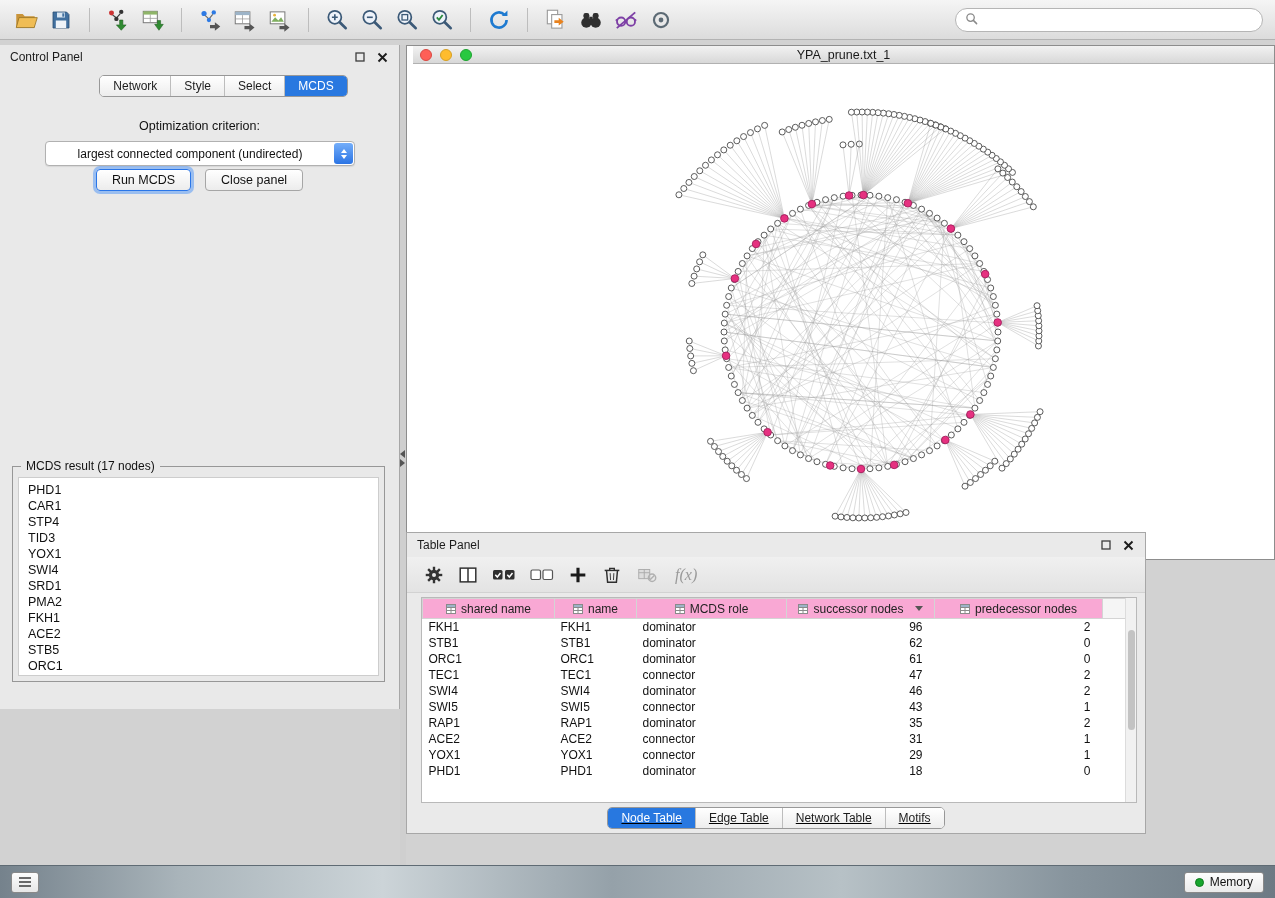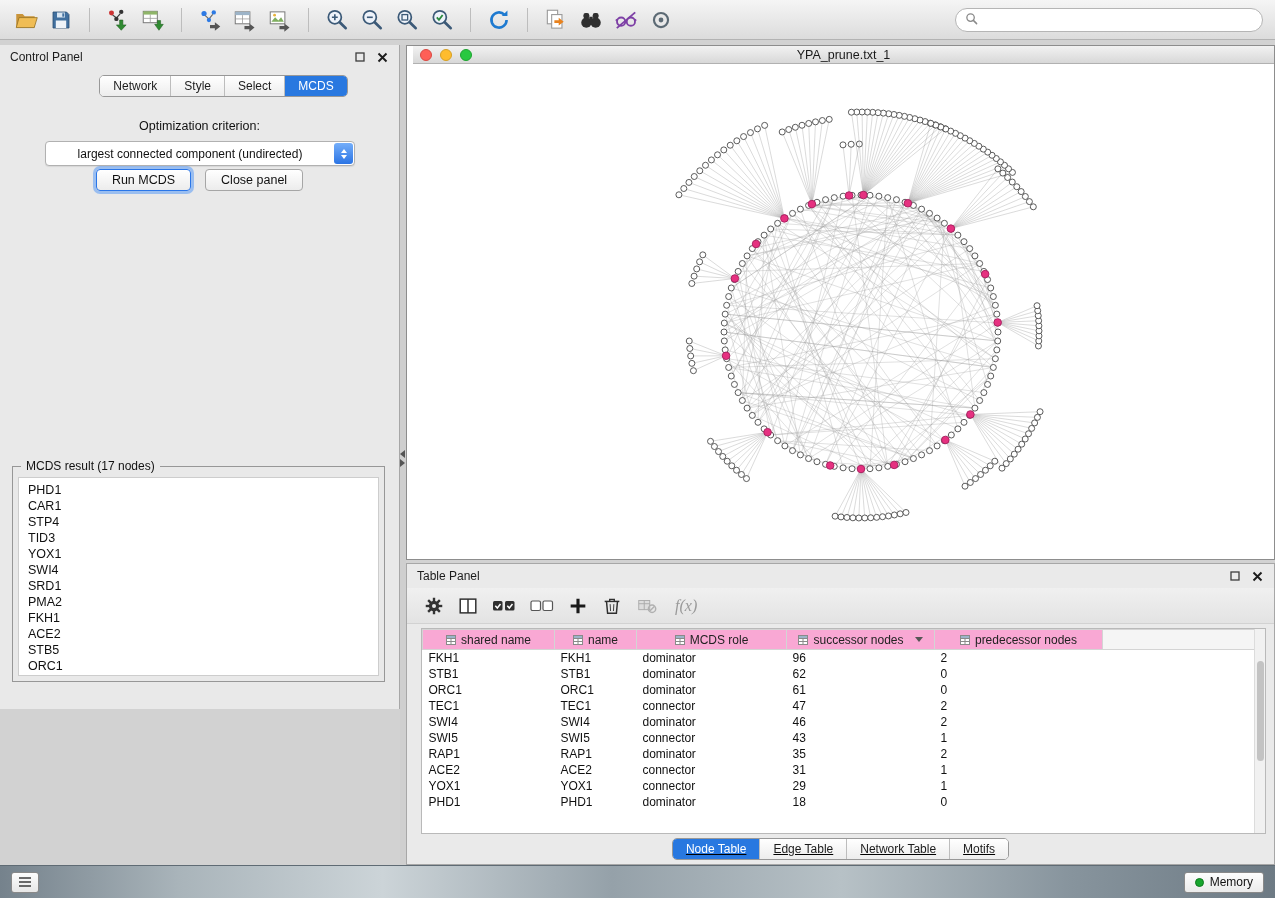--- a/index.html
+++ b/index.html
@@ -49,33 +49,33 @@
   .net-titlebar{height:18px;background:linear-gradient(#f2f2f2,#d8d8d8);border-bottom:1px solid #b1b1b1;display:flex;align-items:center;padding:0 7px;position:relative;margin-left:6px;}
   .traffic{display:flex;gap:8px;z-index:2;}
   .light{width:12px;height:12px;border-radius:50%;}
   .light.red{background:#ff5f57;border:1px solid #d94942;}
   .light.yellow{background:#febc2e;border:1px solid #d6a024;}
   .light.green{background:#28c840;border:1px solid #1da32f;}
   .net-title{position:absolute;left:0;right:0;text-align:center;font-size:12.5px;color:#1a1a1a;}
   .net-canvas{position:absolute;top:19px;left:0;right:0;bottom:0;background:#fff;overflow:hidden;}
 
   
-  .table-panel{position:absolute;left:406px;top:563px;width:869px;height:302px;background:#eaeaea;border:1px solid #a7a7a7;}
+  .table-panel{position:absolute;left:406px;top:532px;width:740px;height:302px;background:#eaeaea;border:1px solid #a7a7a7;}
   .tp-toolbar{position:absolute;top:24px;left:0;right:0;height:36px;display:flex;align-items:center;gap:12px;padding:0 16px;background:linear-gradient(#f0f0f0,#e3e3e3);border-bottom:1px solid #d2d2d2;}
   .tp-icon{display:flex;align-items:center;justify-content:center;height:26px;}
   .fx{font-family:"Liberation Serif",serif;font-style:italic;font-size:16px;color:#9a9a9a;margin-left:4px;}
   .tp-table{position:absolute;left:14px;right:8px;top:64px;bottom:30px;background:#fff;border:1px solid #b9b9b9;overflow:hidden;}
   table{border-collapse:collapse;table-layout:fixed;width:836px;}
   th{height:20px;font-size:12px;font-weight:normal;background:#f9a8d4;border:1px solid #d4d4d4;color:#222;}
   th.filler{background:#f5f5f5;}
   .th-wrap{display:flex;align-items:center;justify-content:center;gap:5px;}
   .th-icon{display:flex;align-items:center;}
   .th-caret{width:0;height:0;border-left:4px solid transparent;border-right:4px solid transparent;border-top:5px solid #555;display:inline-block;margin-left:6px;}
   td{height:16px;font-size:12px;line-height:16px;padding:0 6px;color:#111;white-space:nowrap;overflow:hidden;}
-  td.num{padding-right:12px;}
+  td.num{text-align:right;padding-right:12px;}
   .vscroll{position:absolute;top:0;right:0;bottom:0;width:11px;background:#f1f1f1;border-left:1px solid #dcdcdc;}
   .vscroll .thumb{position:absolute;top:32px;left:1.5px;width:7px;height:100px;background:#c3c3c3;border-radius:4px;}
   .tp-tabs{position:absolute;bottom:4px;left:0;right:0;display:flex;justify-content:center;text-decoration:underline;}
 
   
   .status-bar{position:absolute;left:0;bottom:0;width:100%;height:33px;background:linear-gradient(90deg,#75828c,#a9b4ba 14%,#ccd4d8 30%,#95a1a9 48%,#b7c1c6 66%,#87949d 84%,#6d7a84);border-top:1px solid #5f6b74;display:flex;align-items:center;padding:0 11px;}
   .menu-btn{width:28px;height:21px;background:linear-gradient(#fdfdfd,#e7e7e7);border:1px solid #898989;border-radius:3px;display:flex;align-items:center;justify-content:center;}
   .memory-btn{margin-left:auto;height:21px;background:linear-gradient(#fdfdfd,#ebebeb);border:1px solid #898989;border-radius:3px;display:flex;align-items:center;gap:6px;padding:0 10px;font-size:12px;color:#111;}
   .memory-dot{width:9px;height:9px;border-radius:50%;background:#18a62e;border:1px solid #0e7a1e;}
 </style>

